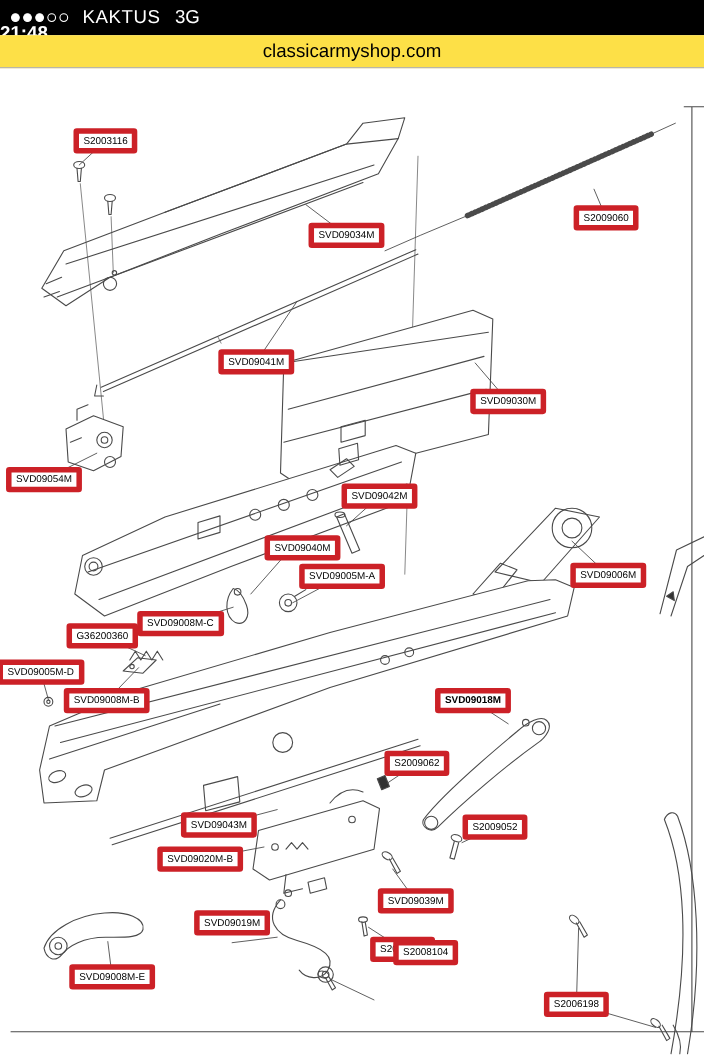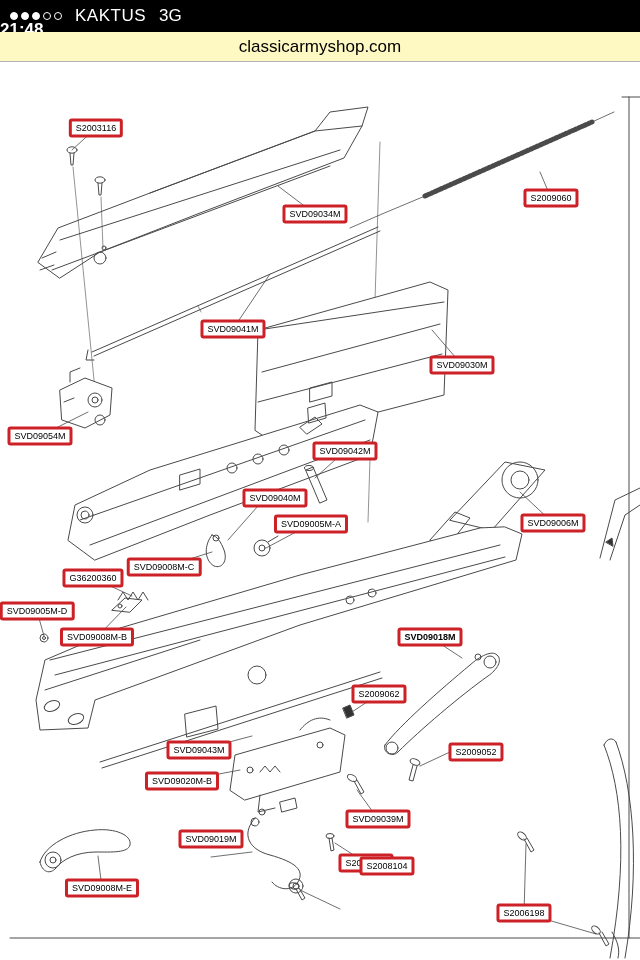--- a/index.html
+++ b/index.html
@@ -15,28 +15,28 @@
   .sb-carrier{letter-spacing:.5px;}
   .sb-time{position:absolute;left:0;right:0;font-weight:bold;pointer-events:none;margin-top:28px;}
   .sb-right{margin-left:auto;display:flex;align-items:center;gap:8px;z-index:2;}
   .sb-right svg{display:block;}
   .battery{display:flex;align-items:center;}
   .batt-body{width:25px;height:12px;border:1px solid #fff;border-radius:2px;position:relative;box-sizing:border-box;}
   .batt-fill{position:absolute;left:1px;top:1px;bottom:1px;width:30%;background:#fff;}
   .batt-cap{width:2px;height:5px;background:#fff;border-radius:0 1px 1px 0;margin-left:1px;}
 
   
-  .address-bar{position:absolute;top:32px;left:0;width:640px;height:30px;background:#fef9c3;
+  .address-bar{position:absolute;top:32px;left:0;width:640px;height:30px;background:#fde047;
     border-bottom:1px solid #b2b2b2;display:flex;align-items:center;justify-content:center;box-sizing:border-box;}
   .address-text{font-size:17px;color:#000;}
 
   
   .content{position:absolute;top:72px;left:0;width:640px;height:888px;background:#fff;}
   .content svg{position:absolute;top:0;left:0;}
-  .part-label{position:absolute;transform:translate(-50%,-50%);background:#fff;border:3px solid #0f766e;
+  .part-label{position:absolute;transform:translate(-50%,-50%);background:#fff;border:5px solid #0f766e;
     border-radius:3px;color:#000;font-size:9px;line-height:11px;padding:1px 4px;white-space:nowrap;z-index:5;}
 </style>
 </head>
 <body>
 
 <div class="status-bar">
   <div class="sb-left">
     <div class="signal-dots">
       <span class="dot filled"></span>
       <span class="dot filled"></span>
@@ -273,21 +273,21 @@
     <div class="part-label" style="left: 275px; top: 426px; border-color: rgb(204, 33, 39);">SVD09040M</div>
     <div class="part-label" style="left: 311px; top: 452px; border-color: rgb(204, 33, 39);">SVD09005M-A</div>
     <div class="part-label" style="left: 553px; top: 451px; border-color: rgb(204, 33, 39);">SVD09006M</div>
     <div class="part-label" style="left: 164px; top: 495px; border-color: rgb(204, 33, 39);">SVD09008M-C</div>
     <div class="part-label" style="left: 93px; top: 506px; border-color: rgb(204, 33, 39);">G36200360</div>
     <div class="part-label" style="left: 37px; top: 539px; border-color: rgb(204, 33, 39);">SVD09005M-D</div>
     <div class="part-label" style="left: 97px; top: 565px; border-color: rgb(204, 33, 39);">SVD09008M-B</div>
     <div class="part-label" style="left: 430px; top: 565px; border-color: rgb(204, 33, 39); font-weight: bold;">SVD09018M</div>
     <div class="part-label" style="left: 379px; top: 622px; border-color: rgb(204, 33, 39);">S2009062</div>
     <div class="part-label" style="left: 199px; top: 678px; border-color: rgb(204, 33, 39);">SVD09043M</div>
-    <div class="part-label" style="left: 476px; top: 680px; border-color: rgb(204, 33, 39);">S2009052</div>
+    <div class="part-label" style="left: 450px; top: 680px; border-color: rgb(204, 33, 39);">S2009052</div>
     <div class="part-label" style="left: 182px; top: 709px; border-color: rgb(204, 33, 39);">SVD09020M-B</div>
     <div class="part-label" style="left: 378px; top: 747px; border-color: rgb(204, 33, 39);">SVD09039M</div>
     <div class="part-label" style="left: 211px; top: 767px; border-color: rgb(204, 33, 39);">SVD09019M</div>
     <div class="part-label" style="left: 366px; top: 791px; border-color: rgb(204, 33, 39);">S2009055</div>
     <div class="part-label" style="left: 102px; top: 816px; border-color: rgb(204, 33, 39);">SVD09008M-E</div>
     <div class="part-label" style="left: 340px; top: 794px; border-color: rgb(204, 33, 39); margin-left: 47px;">S2008104</div>
     <div class="part-label" style="left: 524px; top: 841px; border-color: rgb(204, 33, 39);">S2006198</div>
   </div>
 
 </body></html>

